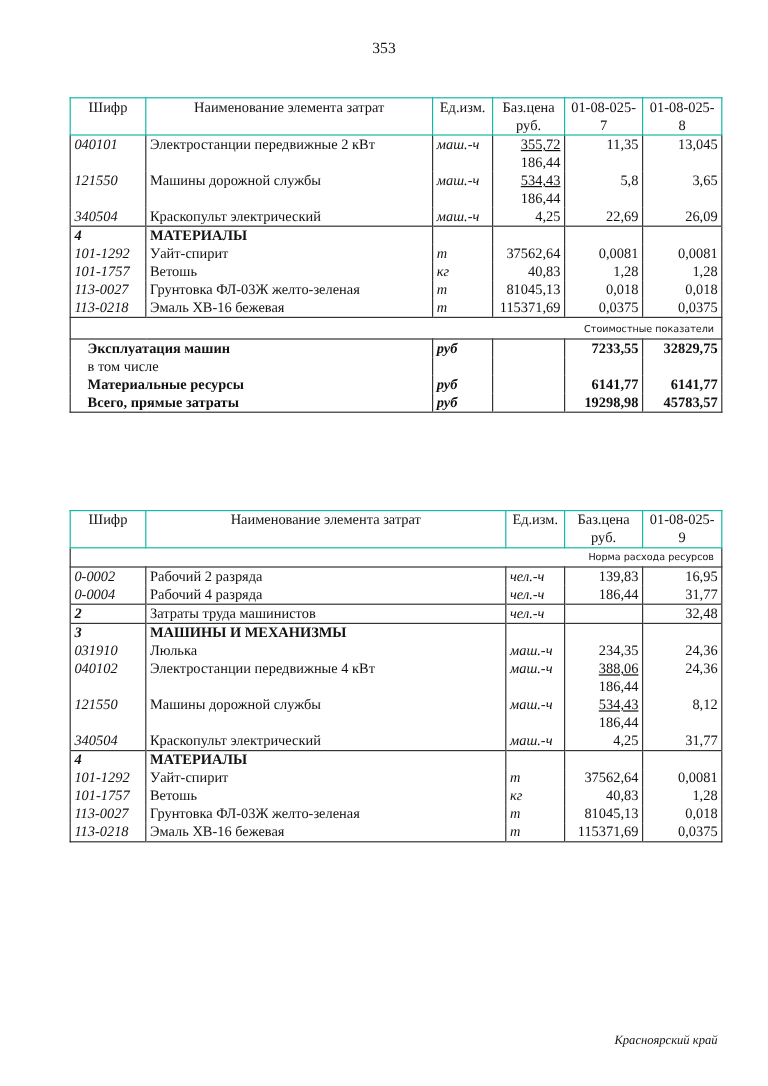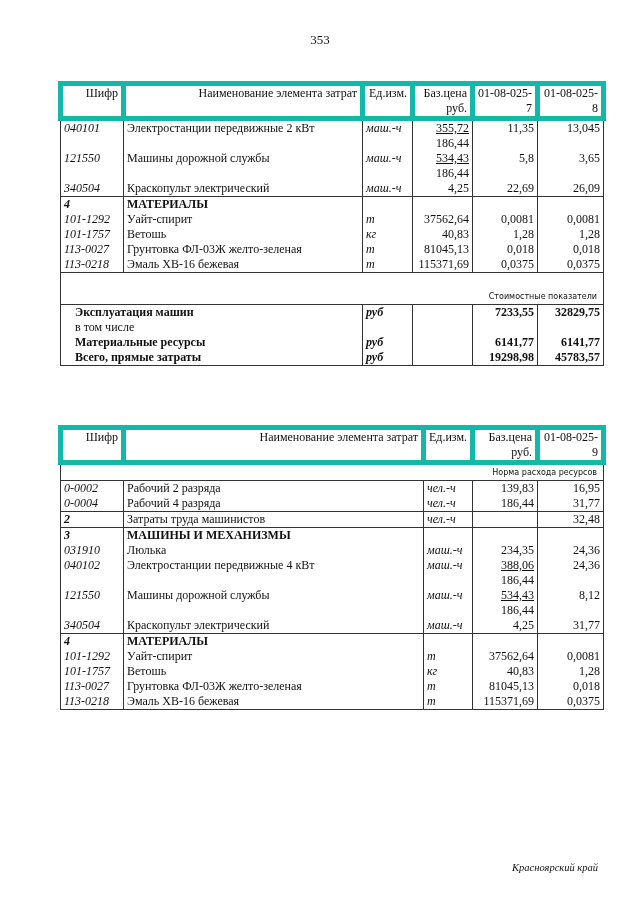--- a/index.html
+++ b/index.html
@@ -6,21 +6,21 @@
   body { width: 640px; height: 905px; position: relative; overflow: hidden;
          font-family: "Liberation Serif", "DejaVu Serif", serif; color: #111; }
   .page-number { position: absolute; top: 32px; left: 0; width: 640px; text-align: center; font-size: 13px; }
   .footer { position: absolute; top: 862px; right: 42px; font-size: 10.5px; font-style: italic; }
 
   table.t { position: absolute; border-collapse: collapse; table-layout: fixed; font-size: 12px; }
   table.t td { padding: 0 3px; vertical-align: top; line-height: 15px; white-space: nowrap; overflow: visible; }
   #t1 { top: 81px; left: 58px; width: 543px; }
   #t2 { top: 425px; left: 58px; width: 543px; }
 
-  .hdr td { border: 5px solid #14b8a6; text-align: right; vertical-align: middle; line-height: 13px; height: 30px; }
+  .hdr td { border: 1px solid #14b8a6; text-align: center; vertical-align: middle; line-height: 13px; height: 30px; }
   .c { text-align: left; font-style: italic; }
   .r { text-align: right; }
   .b { font-weight: bold; }
   .vl { border-left: 1px solid #333; }
   .vr { border-right: 1px solid #333; }
   .bt { border-top: 1px solid #333; }
   .bb { border-bottom: 1px solid #333; }
   .u { text-decoration: underline; }
   .sm { font-family: "DejaVu Sans", "Liberation Sans", sans-serif; font-size: 8px; text-align: right; padding-right: 6px !important; line-height: 14px; }
   .stack span { display: block; }
@@ -122,21 +122,21 @@
         <td class="c vl bb">113-0218</td>
         <td class="vl bb">Эмаль ХВ-16 бежевая</td>
         <td class="c vl bb">т</td>
         <td class="r vl bb">115371,69</td>
         <td class="r vl bb">0,0375</td>
         <td class="r vl vr bb">0,0375</td>
       </tr>
     </tbody>
   <tbody id="t1-summary">
       <tr>
-        <td class="sm vl vr bb" colspan="6" style="padding-top: 16px;">Стоимостные показатели</td>
+        <td class="sm vl vr bb" colspan="6" style="padding-top: 2px;">Стоимостные показатели</td>
       </tr>
       <tr class="sum">
         <td class="sumname vl b" colspan="2">Эксплуатация машин</td>
         <td class="c vl b">руб</td>
         <td class="vl"></td>
         <td class="r vl b">7233,55</td>
         <td class="r vl vr b">32829,75</td>
       </tr>
       <tr class="sum">
         <td class="sumname vl" colspan="2">в том числе</td>

